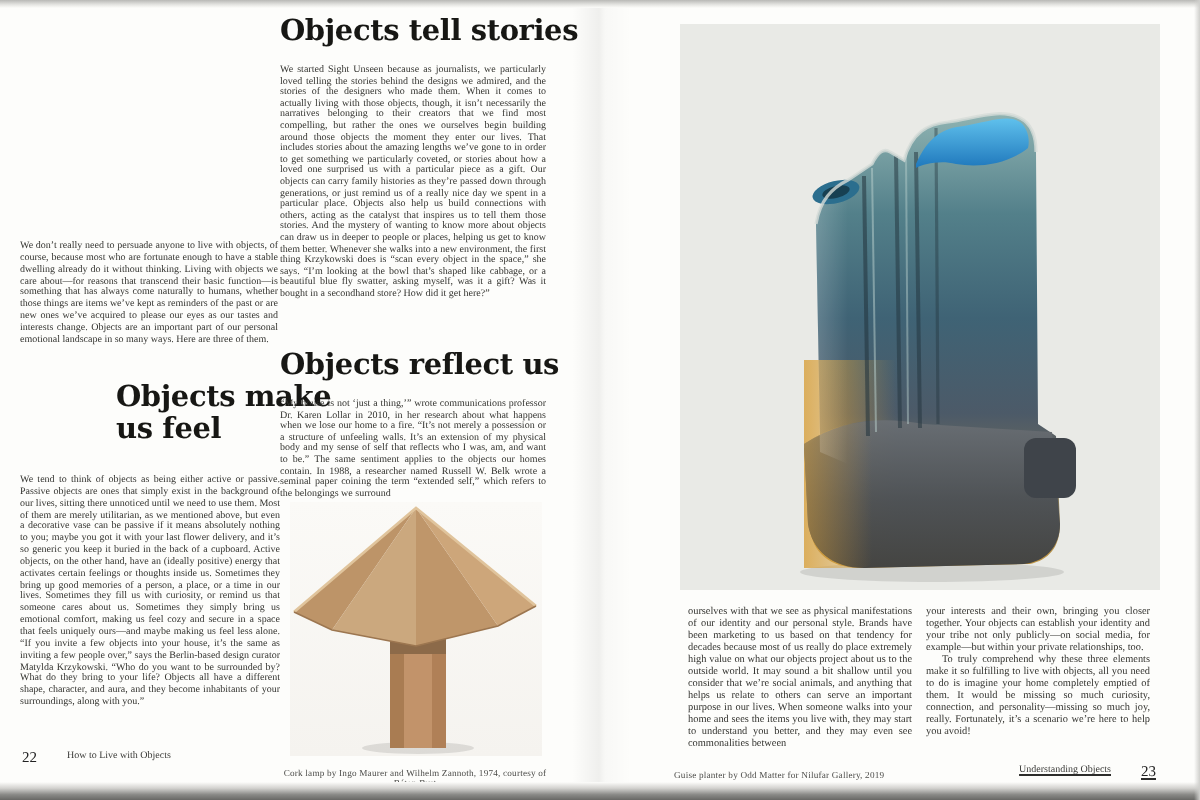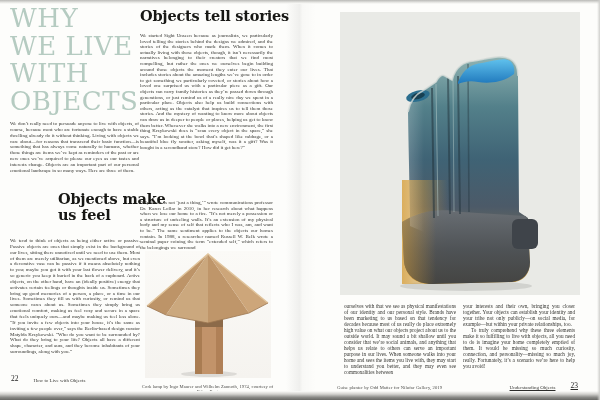--- a/index.html
+++ b/index.html
@@ -21,21 +21,21 @@
     font-family:"DejaVu Serif",serif;font-weight:400;
     font-size:26px;line-height:27.5px;letter-spacing:.5px;color:#b5cbc1;}
   .intro{position:absolute;left:10px;top:121px;width:129px;margin:0;
     font-size:5px;line-height:5.85px;text-align:justify;color:#33332f;}
   .h-section{position:absolute;margin:0;font-family:"DejaVu Serif",serif;
     font-weight:700;letter-spacing:-.2px;color:#171714;font-size:14.5px;line-height:15.5px;}
   #h-feel{left:10px;top:191px;width:118px;margin-left:48px;}
   .body-col{position:absolute;margin:0;font-size:5px;line-height:5.85px;
     text-align:justify;color:#33332f;}
   #b-feel{left:10px;top:238px;width:130px;}
-  .folio{position:absolute;display:flex;align-items:flex-end;gap:15px;}
+  .folio{position:absolute;display:flex;align-items:center;gap:15px;}
   #folio-left{left:11px;top:374px;}
   .folio .num{font-size:7.5px;color:#222;}
   .folio .bk{font-size:5px;color:#3a3a37;}
 
   
   #h-stories{left:140px;top:8px;white-space:nowrap;}
   #b-stories{left:140px;top:33px;width:133px;line-height:5.6px;}
   #h-reflect{left:140px;top:175px;white-space:nowrap;}
   #b-reflect{left:140px;top:200px;width:133px;line-height:5.6px;}
   .lamp-fig{position:absolute;left:145px;top:251px;width:126px;height:127px;
@@ -54,35 +54,35 @@
   .right-col2 p.indent{text-indent:8px;}
   #cap-planter{left:337px;top:385px;width:170px;text-align:left;}
   #folio-right{right:22px;top:381px;text-decoration:underline;}
   .folio .ch{font-size:5px;color:#3a3a37;}
 </style>
 </head>
 <body>
 
 <div class="spread">
 
-  <h1 class="title"><span>WHY</span><br><span>WE LIVE</span><br><span>WITH</span><br><span>OBJECTS</span></h1>
 
   <p class="intro">We don’t really need to persuade anyone to live with objects, of course, because most who are fortunate enough to have a stable dwelling already do it without thinking. Living with objects we care about—for reasons that transcend their basic function—is something that has always come naturally to humans, whether those things are items we’ve kept as reminders of the past or are new ones we’ve acquired to please our eyes as our tastes and interests change. Objects are an important part of our personal emotional landscape in so many ways. Here are three of them.</p>
 
   <h2 class="h-section" id="h-feel">Objects make us feel</h2>
   <p class="body-col" id="b-feel">We tend to think of objects as being either active or passive. Passive objects are ones that simply exist in the background of our lives, sitting there unnoticed until we need to use them. Most of them are merely utilitarian, as we mentioned above, but even a decorative vase can be passive if it means absolutely nothing to you; maybe you got it with your last flower delivery, and it’s so generic you keep it buried in the back of a cupboard. Active objects, on the other hand, have an (ideally positive) energy that activates certain feelings or thoughts inside us. Sometimes they bring up good memories of a person, a place, or a time in our lives. Sometimes they fill us with curiosity, or remind us that someone cares about us. Sometimes they simply bring us emotional comfort, making us feel cozy and secure in a space that feels uniquely ours—and maybe making us feel less alone. “If you invite a few objects into your house, it’s the same as inviting a few people over,” says the Berlin-based design curator Matylda Krzykowski. “Who do you want to be surrounded by? What do they bring to your life? Objects all have a different shape, character, and aura, and they become inhabitants of your surroundings, along with you.”</p>
 
   <div class="folio" id="folio-left">
     <span class="num">22</span>
     <span class="bk">How to Live with Objects</span>
   </div>
 
   <h2 class="h-section" id="h-stories">Objects tell stories</h2>
   <p class="body-col" id="b-stories">We started Sight Unseen because as journalists, we particularly loved telling the stories behind the designs we admired, and the stories of the designers who made them. When it comes to actually living with those objects, though, it isn’t necessarily the narratives belonging to their creators that we find most compelling, but rather the ones we ourselves begin building around those objects the moment they enter our lives. That includes stories about the amazing lengths we’ve gone to in order to get something we particularly coveted, or stories about how a loved one surprised us with a particular piece as a gift. Our objects can carry family histories as they’re passed down through generations, or just remind us of a really nice day we spent in a particular place. Objects also help us build connections with others, acting as the catalyst that inspires us to tell them those stories. And the mystery of wanting to know more about objects can draw us in deeper to people or places, helping us get to know them better. Whenever she walks into a new environment, the first thing Krzykowski does is “scan every object in the space,” she says. “I’m looking at the bowl that’s shaped like cabbage, or a beautiful blue fly swatter, asking myself, was it a gift? Was it bought in a secondhand store? How did it get here?”</p>
 
+  <h2 class="h-section" id="h-reflect">Objects reflect us</h2>
   <p class="body-col" id="b-reflect">“My house is not ‘just a thing,’” wrote communications professor Dr. Karen Lollar in 2010, in her research about what happens when we lose our home to a fire. “It’s not merely a possession or a structure of unfeeling walls. It’s an extension of my physical body and my sense of self that reflects who I was, am, and want to be.” The same sentiment applies to the objects our homes contain. In 1988, a researcher named Russell W. Belk wrote a seminal paper coining the term “extended self,” which refers to the belongings we surround</p>
 
   <div class="lamp-fig">
     <svg viewBox="0 0 126 127">
       <ellipse cx="64" cy="123" rx="28" ry="3" fill="rgba(0,0,0,0.10)"></ellipse>
 
       <rect x="50" y="68" width="7" height="55" fill="#a97c52"></rect>
       <rect x="57" y="68" width="14" height="55" fill="#c2936a"></rect>
       <rect x="71" y="68" width="7" height="55" fill="#b08057"></rect>
       <rect x="50" y="68" width="28" height="8" fill="#8c6a49"></rect>

